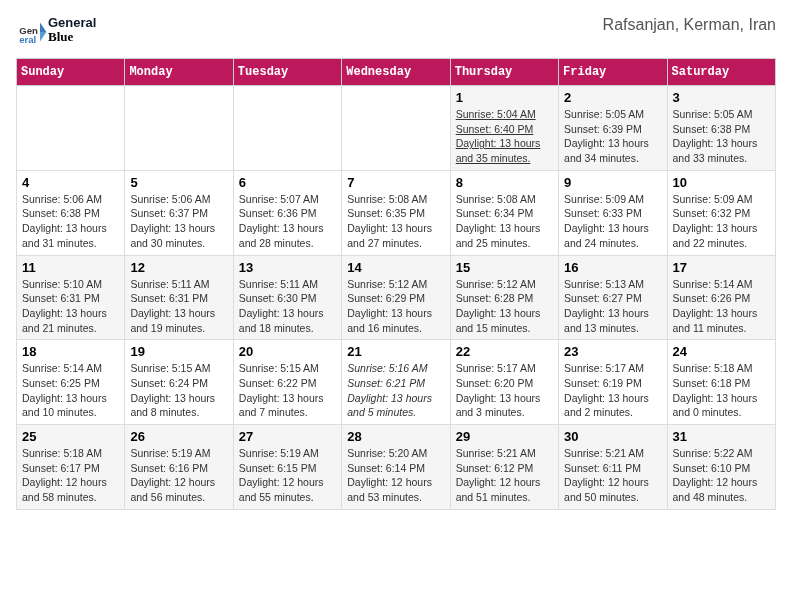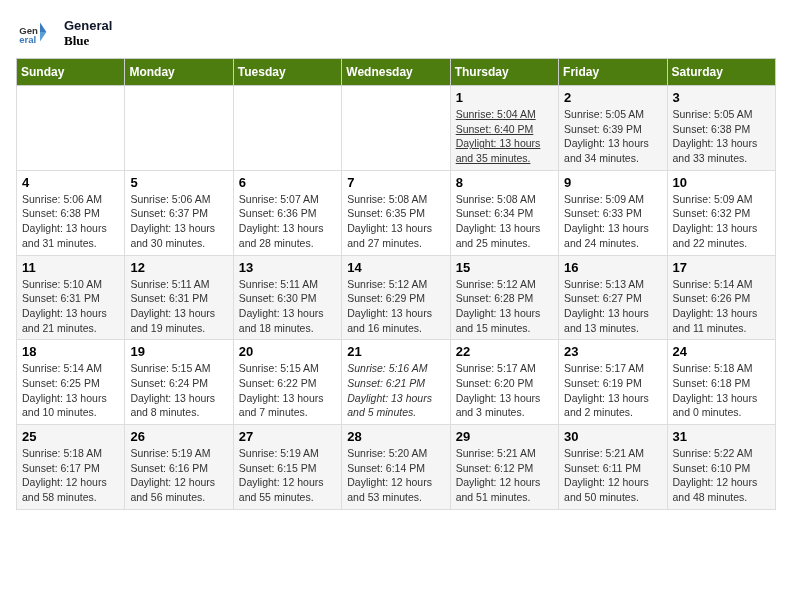--- a/index.html
+++ b/index.html
@@ -11,22 +11,22 @@
       padding: 16px;
     }
     .header {
       display: flex;
       justify-content: space-between;
       align-items: flex-start;
       margin-bottom: 10px;
     }
     .logo {
       display: flex;
-      align-items: flex-end;
-      gap: 16px;
+      align-items: flex-start;
+      gap: 0;
     }
     .logo-text {
       display: flex;
       flex-direction: column;
       font-size: 13px;
       font-weight: bold;
       line-height: 1.1;
     }
     .logo-text .general { color: #0f172a; }
     .logo-text .blue { color: #000000; font-family: Liberation Serif, serif; }
@@ -45,22 +45,23 @@
     .title-block .location {
       font-size: 16px;
       color: #555;
     }
     table {
       width: 100%;
       border-collapse: collapse;
       font-size: 11px;
     }
     thead tr {
-      background-color: #4d7c0f;
+      background-color: #be185d;
       color: white;
+      font-family: Liberation Mono, monospace;
     }
     thead th {
       padding: 6px 4px;
       text-align: left;
       font-size: 12px;
       font-weight: bold;
       border: 1px solid #ccc;
     }
     tbody tr {
       height: 80px;
@@ -102,20 +103,21 @@
       <text x="4" y="34" font-size="12" font-weight="bold" fill="#3a7abf">eral</text>
       <polygon points="30,8 38,20 30,20" fill="#3a7abf"></polygon>
       <polygon points="30,20 38,20 30,32" fill="#5a9fd4"></polygon>
     </svg>
     <div class="logo-text">
       <span class="general">General</span>
       <span class="blue">Blue</span>
     </div>
   </div>
   <div class="title-block">
+    <div class="location">Rafsanjan, Kerman, Iran</div>
   </div>
 </div>
 
 <table>
   <thead>
     <tr>
     <th>Sunday</th>
         <th>Monday</th>
         <th>Tuesday</th>
         <th>Wednesday</th>

